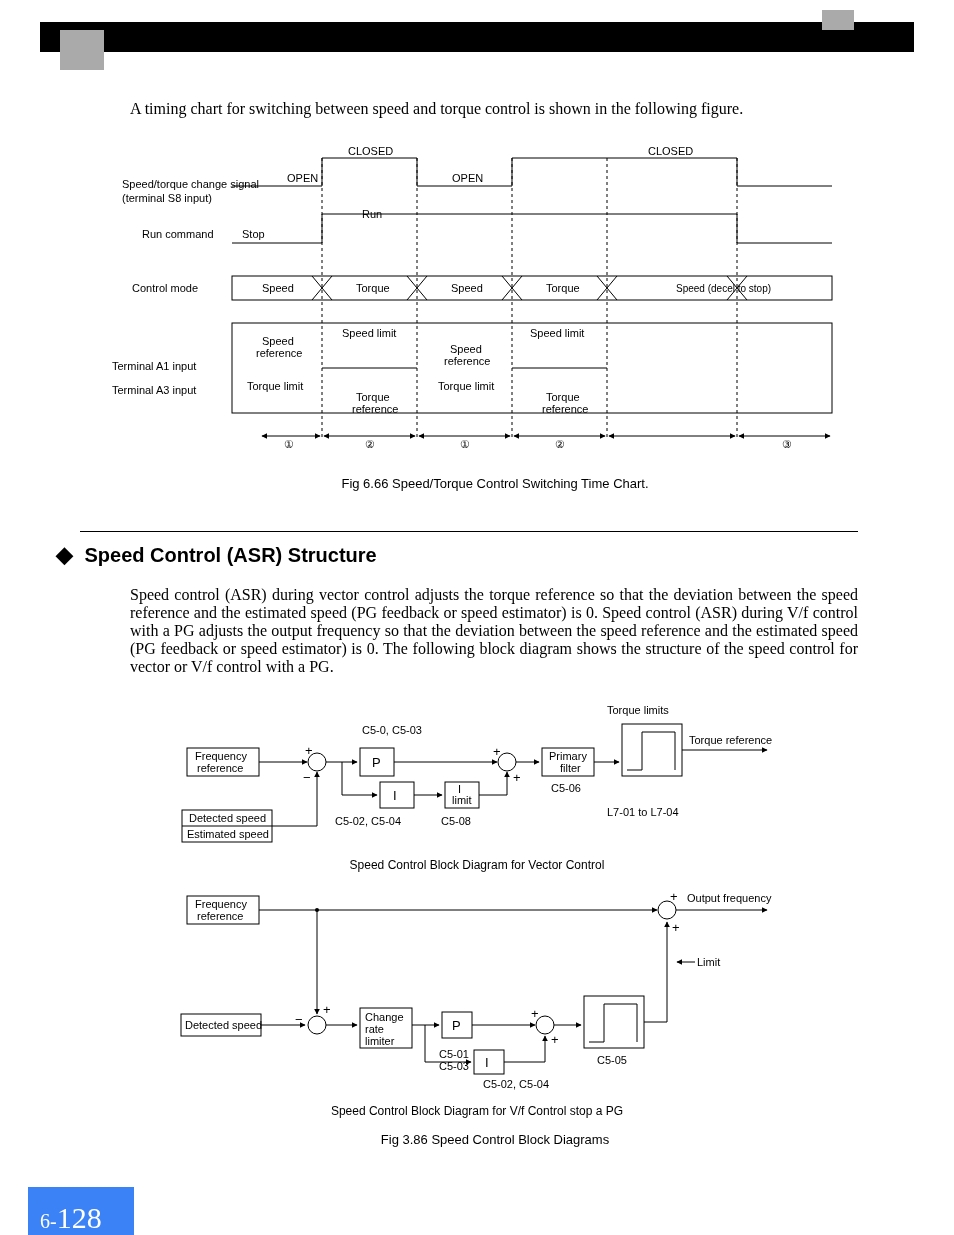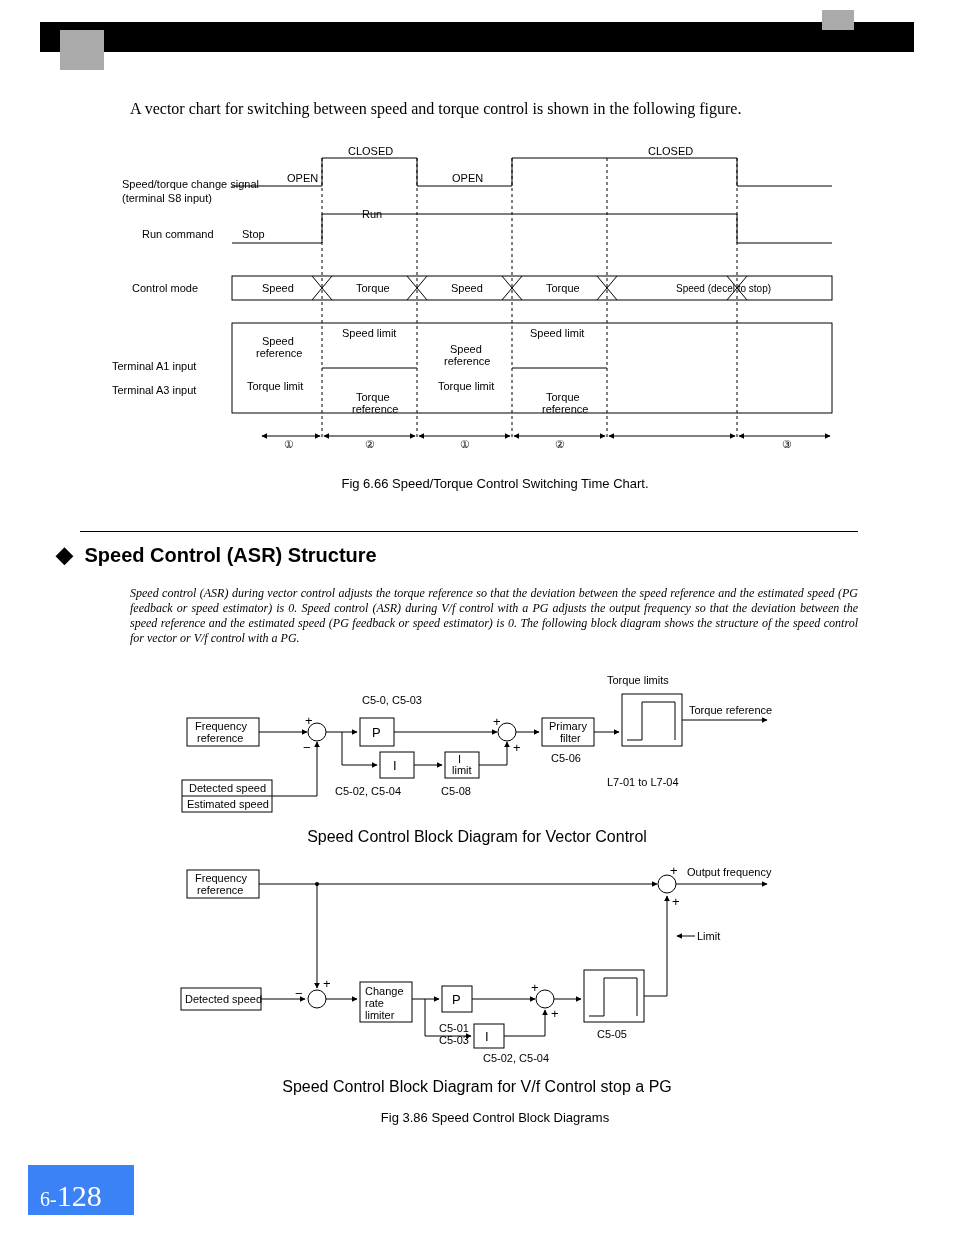--- a/index.html
+++ b/index.html
@@ -62,34 +62,33 @@
     font-family: Arial, Helvetica, sans-serif;
     font-weight: bold;
     font-size: 20px;
     margin: 0 0 12px 56px;
   }
   .section-title .bullet {
     font-size: 22px;
     margin-right: 6px;
   }
   .body-text {
-    font-size: 12px;
+    font-size: 16px;
     margin: 18px 96px 24px 130px;
     text-align: justify;
-    font-style: italic;
   }
   .block-diagram {
     font-family: Arial, Helvetica, sans-serif;
     font-size: 11px;
     margin: 3px auto;
     width: 600px;
   }
   .diagram-subcaption {
     font-family: Arial, Helvetica, sans-serif;
-    font-size: 16px;
+    font-size: 12px;
     text-align: center;
     margin: 6px 0 14px;
   }
   .page-num {
     position: relative;
     width: 88px;
     background: #3b82f6;
     color: #fff;
     font-family: "Times New Roman", serif;
     padding: 14px 6px 2px 12px;
@@ -103,21 +102,21 @@
   }
   svg text {
     font-family: Arial, Helvetica, sans-serif;
   }
 </style>
 </head>
 <body>
 
 <div class="top-bar"></div>
 
-<p class="intro">A vector chart for switching between speed and torque control is shown in the following figure.</p>
+<p class="intro">A timing chart for switching between speed and torque control is shown in the following figure.</p>
 
 <div class="timing-chart-wrap">
 <svg class="timing-chart" width="730" height="320" viewBox="0 0 730 320" font-size="11">
 
   <g stroke="#000" stroke-width="1" stroke-dasharray="3,3">
     <line x1="210" y1="20" x2="210" y2="300"></line>
     <line x1="305" y1="20" x2="305" y2="300"></line>
     <line x1="400" y1="20" x2="400" y2="300"></line>
     <line x1="495" y1="20" x2="495" y2="300"></line>
     <line x1="625" y1="20" x2="625" y2="300"></line>

